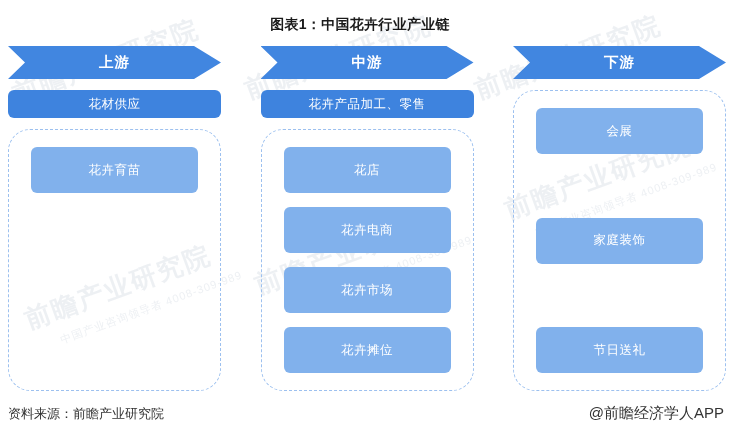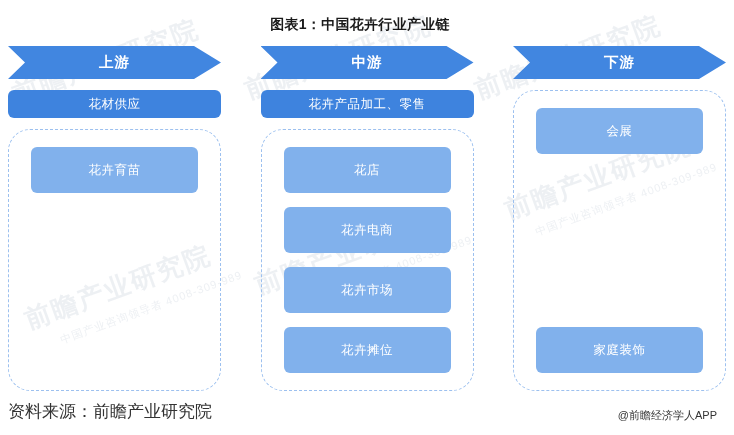--- a/index.html
+++ b/index.html
@@ -131,29 +131,29 @@
     align-items: center;
     justify-content: center;
     letter-spacing: .5px;
   }
 
   
   .footer-source {
     position: absolute;
     left: 8px;
     bottom: 12px;
-    font-size: 17px;
+    font-size: 13px;
     color: #333333;
     z-index: 3;
   }
   .footer-brand {
     position: absolute;
-    right: 17px;
+    right: 10px;
     bottom: 12px;
-    font-size: 11px;
+    font-size: 15px;
     color: #333333;
     z-index: 3;
   }
 </style>
 </head>
 <body>
 
 <div class="wm-layer">
   <div class="wm wm1">前瞻产业研究院</div>
   <div class="wm wm2">前瞻产业研究院</div>
@@ -211,19 +211,22 @@
     <div class="arrow-banner">
       <span>下游</span>
     </div>
     <div class="dashed-box even-gap">
       <div class="node">
         <span>会展</span>
       </div>
       <div class="node">
         <span>家庭装饰</span>
       </div>
+      <div class="node">
+        <span>节日送礼</span>
+      </div>
     </div>
   </div>
 
 </div>
 
 <div class="footer-source">资料来源：前瞻产业研究院</div>
 <div class="footer-brand">@前瞻经济学人APP</div>
 
 </body></html>

